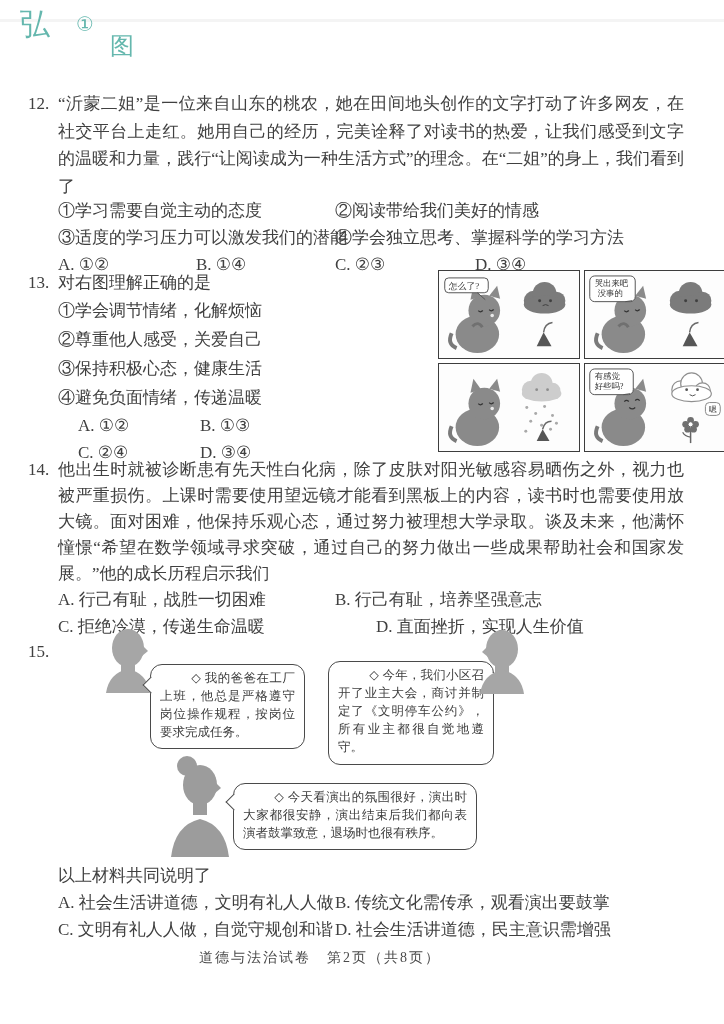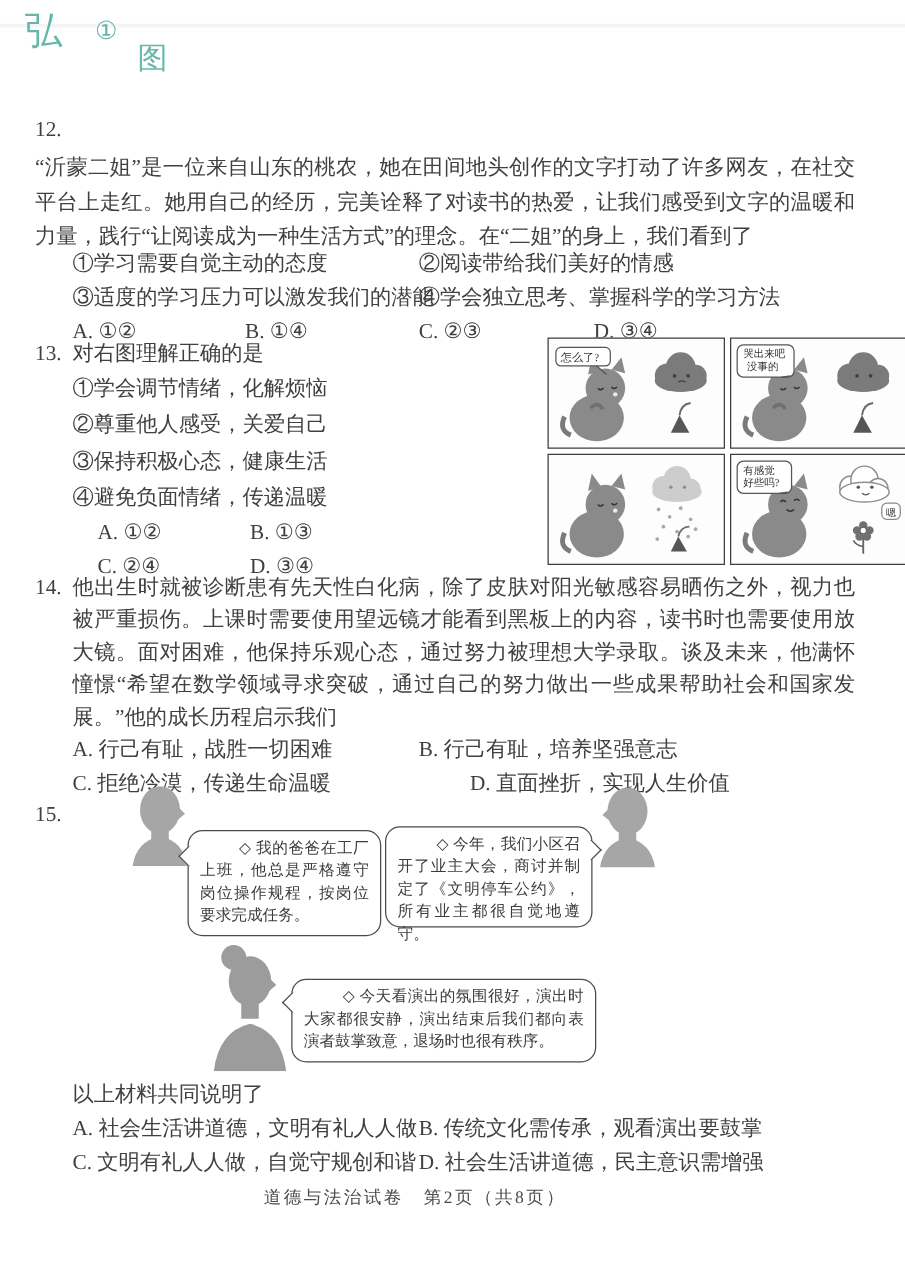--- a/index.html
+++ b/index.html
@@ -37,32 +37,32 @@
   .sil{position:absolute;}
   .bubble{position:absolute;background:#fff;border:1.5px solid #4a4a4a;border-radius:12px;
           box-sizing:border-box;padding:4px 9px;font-size:12.5px;line-height:18px;
           color:#3c3c3c;}
   .bubble p{margin:0;text-indent:2.5em;text-align:justify;}
   .tail{position:absolute;width:11px;height:11px;background:#fff;transform:rotate(45deg);}
   .tail-left{left:-6px;border-left:1.5px solid #4a4a4a;border-bottom:1.5px solid #4a4a4a;}
   .tail-right{right:-6px;border-right:1.5px solid #4a4a4a;border-top:1.5px solid #4a4a4a;}
 
   .footer{position:absolute;left:0;top:949px;width:640px;text-align:center;
-          font-size:14px;letter-spacing:2px;color:#4a4a4a;padding-left:12px;}
+          font-size:14px;letter-spacing:2px;color:#4a4a4a;}
 </style>
 </head>
 <body>
 
 <div id="page">
   <div class="scanband"></div>
   <span class="wm wm1">弘</span>
   <span class="wm wm2">①</span>
   <span class="wm wm3">图</span>
 
-  <div class="qblock" style="left:28px;top:90px;width:656px;flex-direction:column;">
+  <div class="qblock" style="left:28px;top:90px;width:656px;">
     <div class="qnum">12.</div>
     <div class="qstem">“沂蒙二姐”是一位来自山东的桃农，她在田间地头创作的文字打动了许多网友，在社交平台上走红。她用自己的经历，完美诠释了对读书的热爱，让我们感受到文字的温暖和力量，践行“让阅读成为一种生活方式”的理念。在“二姐”的身上，我们看到了</div>
   </div>
   <div class="row" style="left:58px;top:197px;width:640px;">
     <span style="left:0;">①学习需要自觉主动的态度</span>
     <span style="left:277px;">②阅读带给我们美好的情感</span>
   </div>
   <div class="row" style="left:58px;top:224px;width:640px;">
     <span style="left:0;">③适度的学习压力可以激发我们的潜能</span>
     <span style="left:277px;">④学会独立思考、掌握科学的学习方法</span>
@@ -252,21 +252,21 @@
       <polygon points="39,18 45,24 39,29"></polygon>
       <rect x="18" y="34" width="14" height="12"></rect>
       <path d="M3,66 Q6,46 25,42 Q44,46 47,66 Z"></path>
     </g>
   </svg>
   <div class="bubble" style="left:150px;top:664px;width:155px;height:85px;">
     <div class="tail tail-left" style="top:14px;"></div>
     <p>◇ 我的爸爸在工厂上班，他总是严格遵守岗位操作规程，按岗位要求完成任务。</p>
   </div>
 
-  <div class="bubble" style="left:308px;top:661px;width:166px;height:81px;">
+  <div class="bubble" style="left:328px;top:661px;width:166px;height:104px;">
     <div class="tail tail-right" style="top:12px;"></div>
     <p>◇ 今年，我们小区召开了业主大会，商讨并制定了《文明停车公约》，所有业主都很自觉地遵守。</p>
   </div>
   <svg class="sil" style="left:477px;top:628px;" width="50" height="66" viewBox="0 0 50 66">
     <g fill="#a6a6a6" transform="translate(50,0) scale(-1,1)">
       <ellipse cx="25" cy="21" rx="16" ry="19"></ellipse>
       <polygon points="39,18 45,24 39,29"></polygon>
       <rect x="18" y="34" width="14" height="12"></rect>
       <path d="M3,66 Q6,46 25,42 Q44,46 47,66 Z"></path>
     </g>

